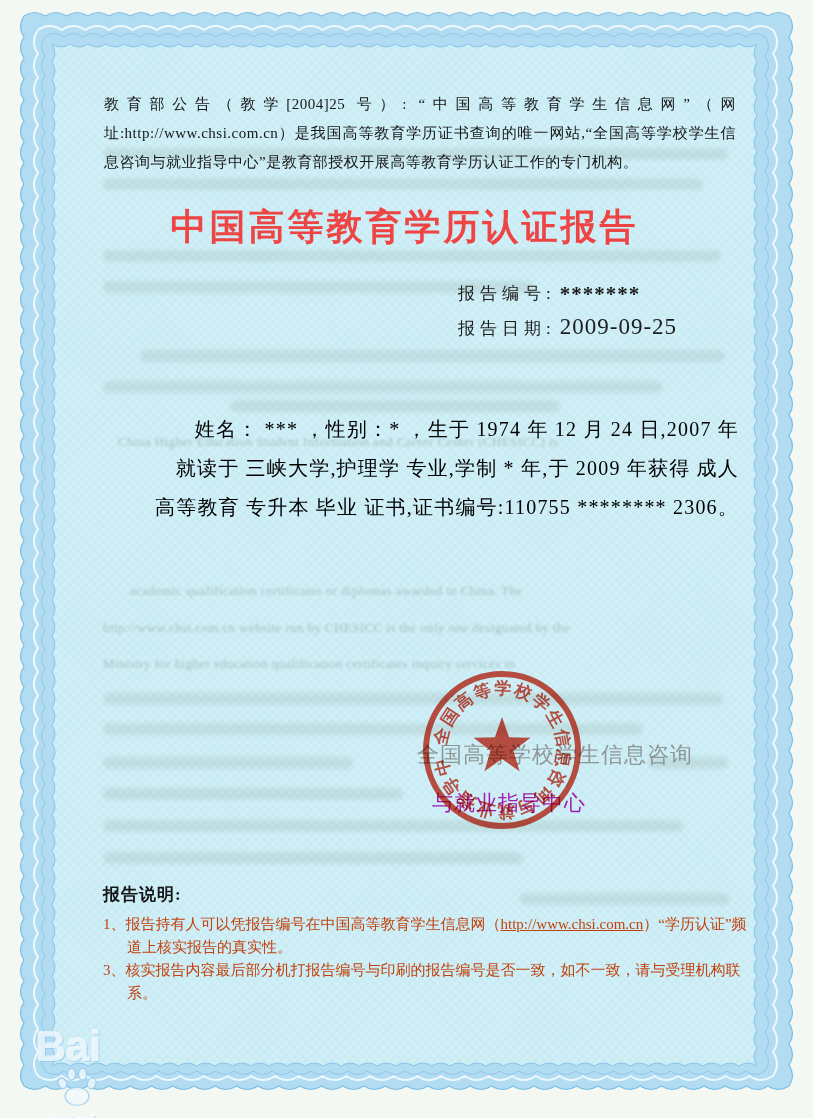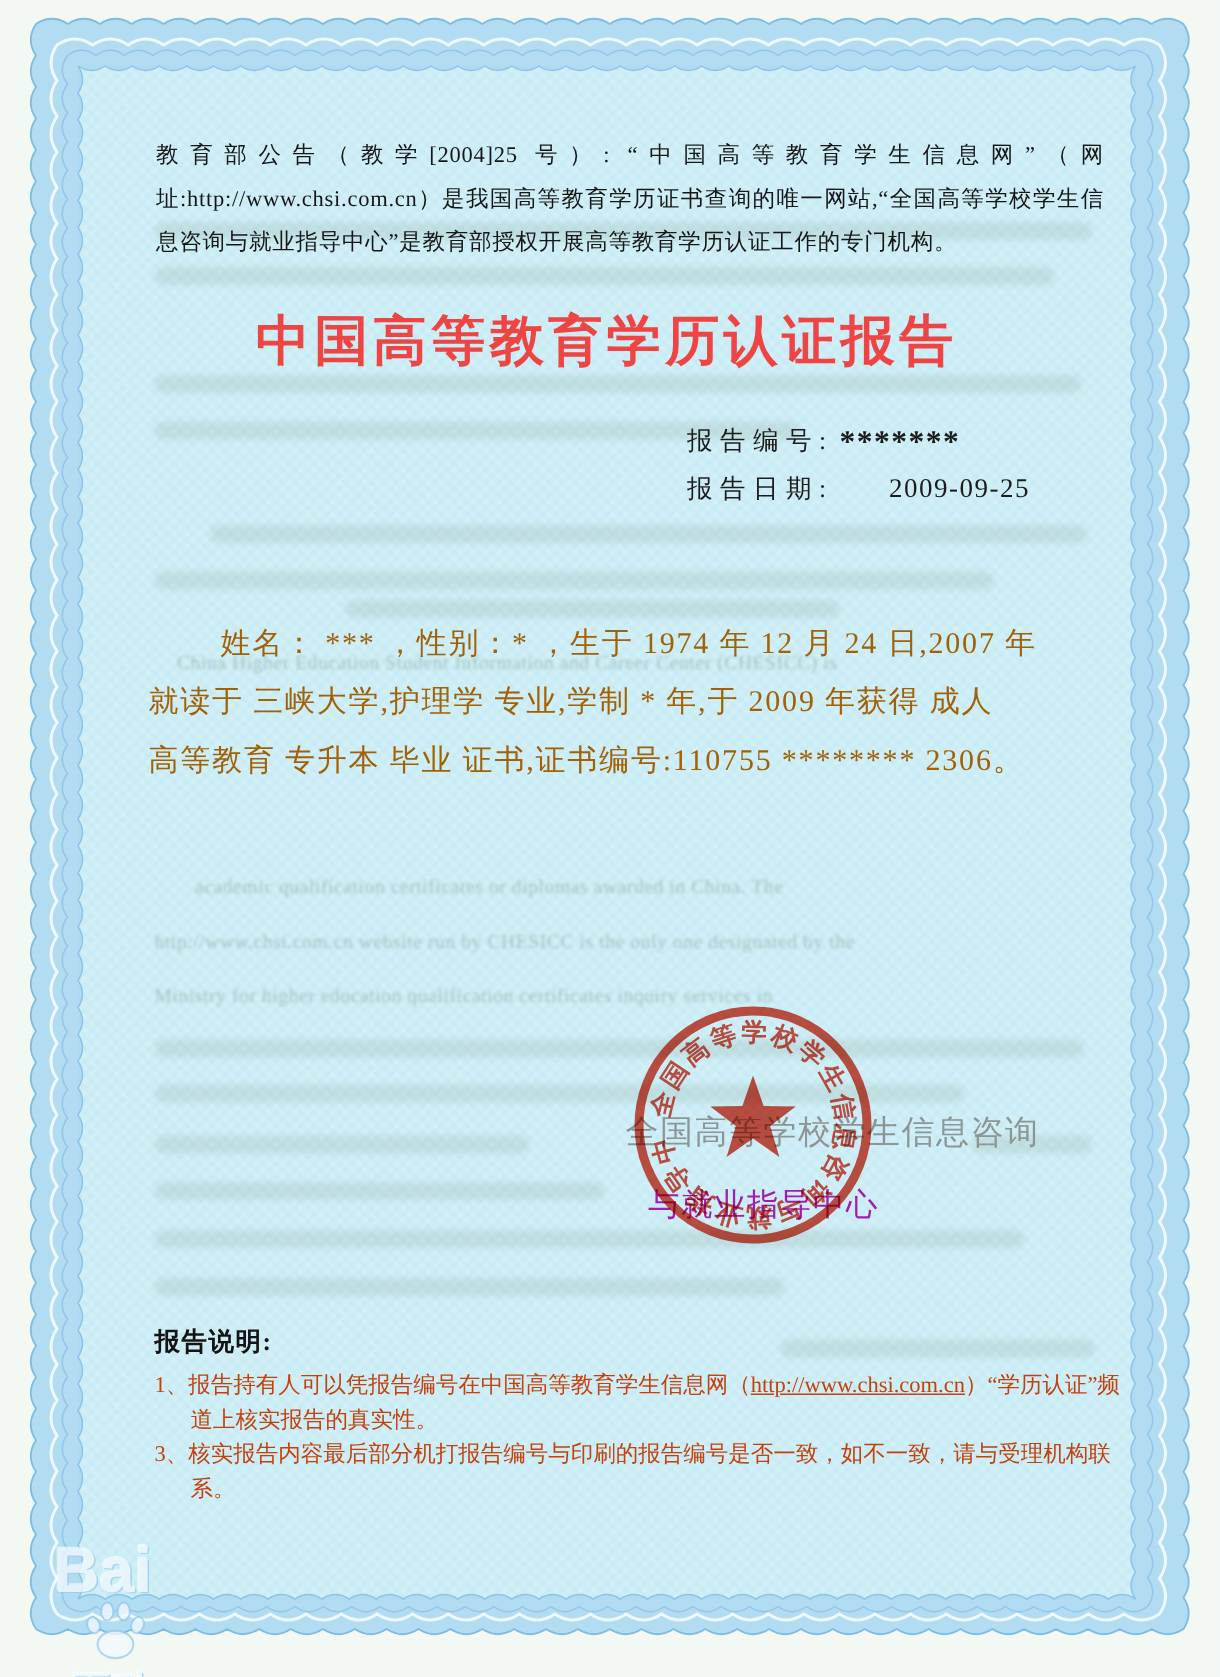--- a/index.html
+++ b/index.html
@@ -35,26 +35,26 @@
     font-size:15px;line-height:29px;color:#161616;letter-spacing:.5px;
     text-align:justify;
   }
   .title{
     position:absolute;left:52px;top:203px;width:705px;text-align:center;
     font-size:36px;font-weight:bold;color:#ef4444;letter-spacing:3px;
   }
   .report-row{position:absolute;left:458px;white-space:nowrap;color:#1c1c1c;}
   .report-row .lbl{font-size:17px;letter-spacing:5px;}
   .report-row .stars{font-size:21px;font-weight:bold;letter-spacing:1px;vertical-align:-2px;}
-  .report-row .date{font-size:18px;letter-spacing:1px;margin-left:33px;}
+  .report-row .date{font-size:23px;letter-spacing:1px;}
   .row-no{top:282px;}
   .row-date{top:314px;}
   .body-par{
     position:absolute;left:99px;top:410px;width:640px;
-    font-size:20px;line-height:39px;color:#a16207;letter-spacing:1.2px;
+    font-size:20px;line-height:39px;color:#000000;letter-spacing:1.2px;text-align:right;
   }
   .body-par .indent{text-indent:48px;}
   .issuer-1{
     position:absolute;left:377px;top:740px;font-size:22px;letter-spacing:1px;
     color:#8e9695;z-index:4;margin-left:40px;
   }
   .issuer-2{
     position:absolute;left:432px;top:789px;font-size:21px;letter-spacing:1px;
     color:#a21caf;z-index:4;
   }

